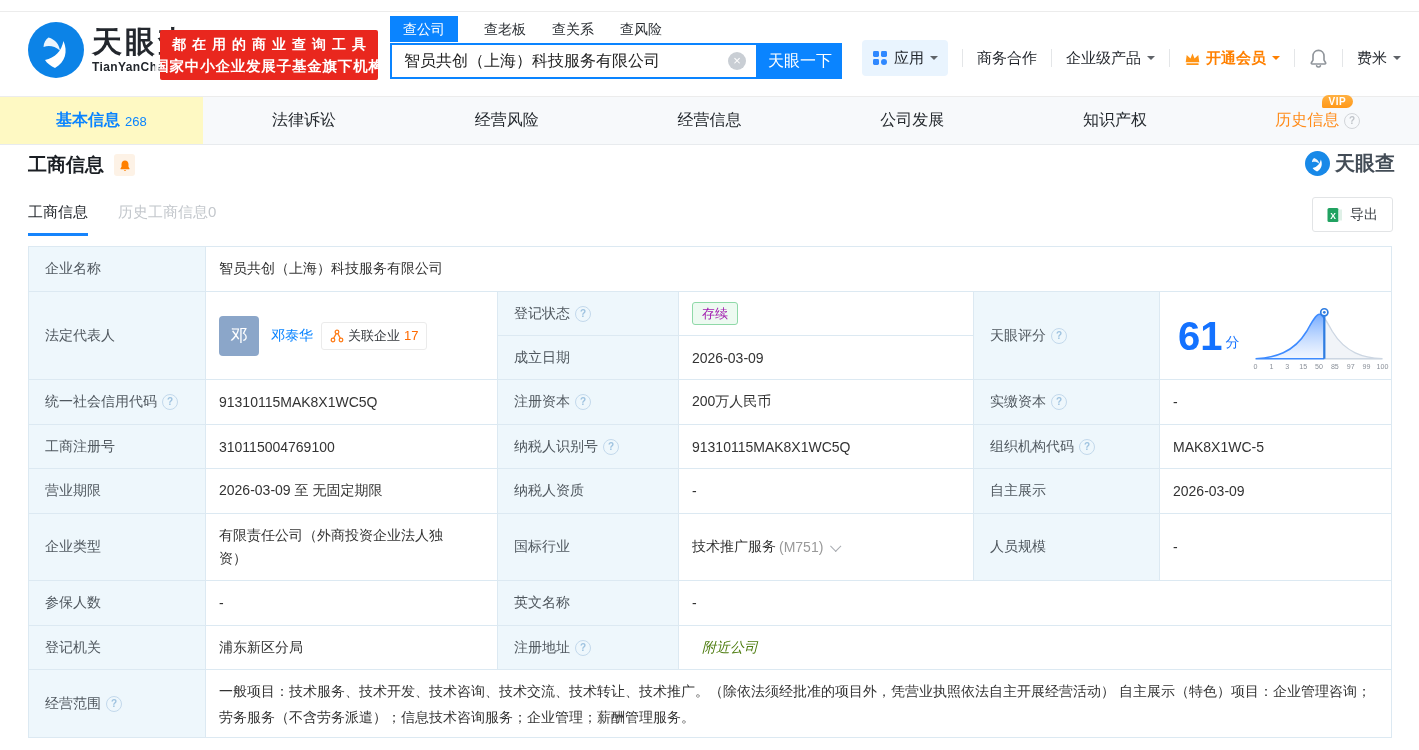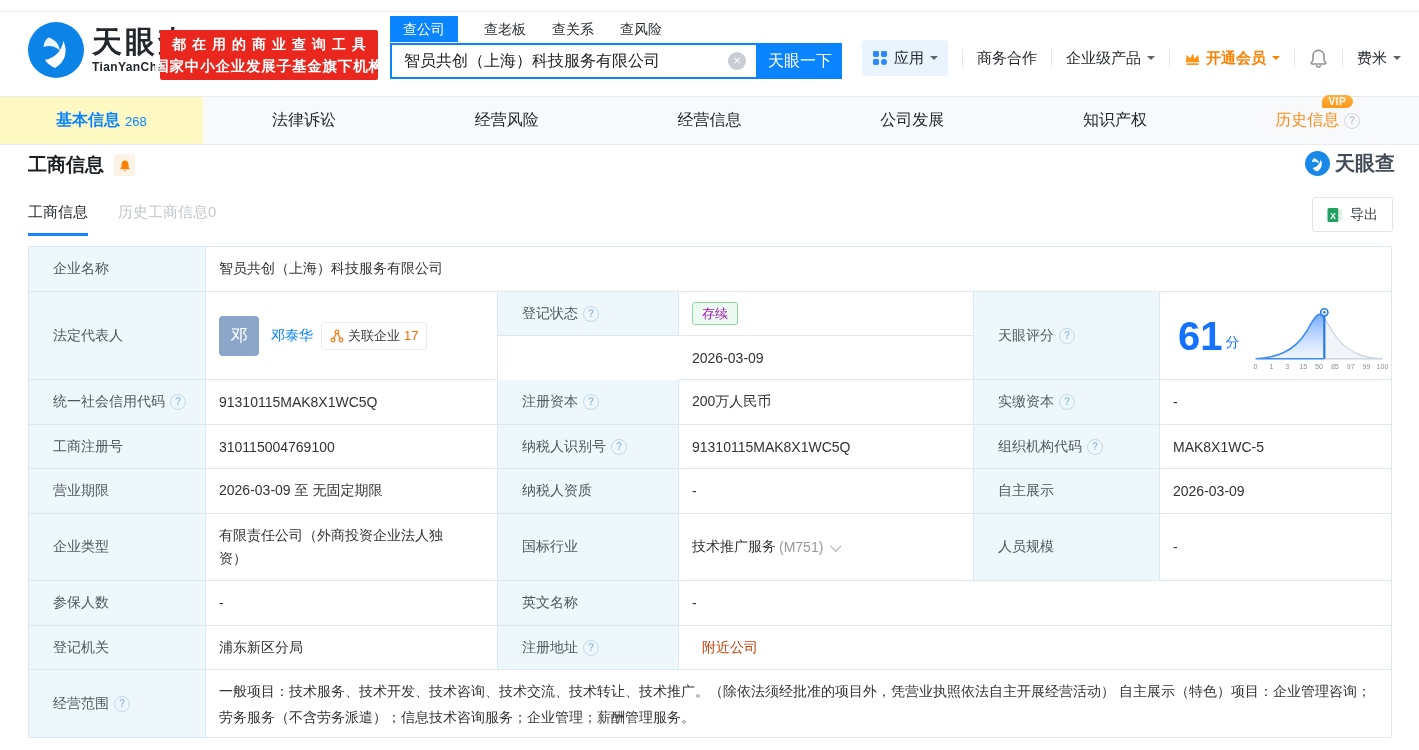--- a/index.html
+++ b/index.html
@@ -72,35 +72,35 @@
   .export-btn{right:26px;top:197px;width:81px;height:35px;border:1px solid #e2e4e6;border-radius:3px;
     background:#fff;display:flex;align-items:center;justify-content:center;cursor:pointer;box-sizing:border-box;}
   .export-btn .t{font-size:14px;color:#3c4045;margin-left:7px;}
   
   .biz-table{position:absolute;left:28px;top:246px;width:1363px;
     display:grid;grid-template-columns:177px 292px 181px 295px 186px 232px;
     grid-template-rows:45px 44px 44px 45px 44px 45px 67px 45px 44px 68px;
     border-top:1px solid #dce9f2;border-left:1px solid #dce9f2;font-size:14px;}
   .bt-cell{border-right:1px solid #dce9f2;border-bottom:1px solid #dce9f2;display:flex;align-items:center;
     box-sizing:border-box;background:#fff;color:#333;}
-  .bt-cell.lab{background:#eef7fc;color:#50585f;padding-left:24px;}
+  .bt-cell.lab{background:#eef7fc;color:#50585f;padding-left:16px;}
   .bt-cell.val{padding-left:13px;padding-right:10px;}
   .muted{color:#999;margin-left:3px;}
   .chev-down{width:7px;height:7px;border-right:1.6px solid #a8abb0;border-bottom:1.6px solid #a8abb0;
     transform:rotate(45deg) translateY(-1px);display:inline-block;margin-left:8px;cursor:pointer;flex:none;}
   .badge-green{border:1px solid #8fd9a8;background:#edfaf1;color:#a21caf;font-size:13px;
     padding:2px 9px;border-radius:3px;line-height:17px;}
   .avatar{width:40px;height:40px;border-radius:4px;background:#8ba6c9;color:#fff;font-size:17px;
     display:flex;align-items:center;justify-content:center;cursor:pointer;flex:none;}
   .rep-name{color:#0a84ff;font-size:14px;margin-left:12px;cursor:pointer;}
   .rel-badge{display:inline-flex;align-items:center;border:1px solid #ebebeb;border-radius:3px;
     height:26px;padding:0 8px;margin-left:8px;cursor:pointer;background:#fff;}
   .rel-badge .t{font-size:13px;color:#34383d;margin-left:4px;}
   .rel-badge .n{font-size:13px;color:#ff6a00;margin-left:4px;}
-  .link-blue{color:#c2410c;cursor:pointer;}
+  .link-blue{color:#4d7c0f;cursor:pointer;font-style:italic;}
   .wrap2{display:block;line-height:23px;padding:10px 0;width:245px;white-space:normal;}
   .scope-text{display:block;line-height:26px;padding:7px 14px 7px 13px;color:#333;}
   .score-num{font-size:40px;font-weight:700;color:#1472ff;line-height:1;}
   .score-unit{font-size:14px;color:#1472ff;margin-left:3px;margin-top:14px;}
   .score-cell{padding-left:18px;display:flex;align-items:center;}
   .addr-link{margin-left:10px;}
 </style>
 </head>
 <body>
 
@@ -263,20 +263,23 @@
       <span class="t">关联企业</span>
       <span class="n">17</span>
     </span>
   </div>
   <div class="bt-cell lab" style="grid-area:2/3/3/4">
     <span>登记状态</span>
     <span class="q-ic">?</span>
   </div>
   <div class="bt-cell val" style="grid-area:2/4/3/5">
     <span class="badge-green">存续</span>
+  </div>
+  <div class="bt-cell lab" style="grid-area:3/3/4/4">
+    <span>成立日期</span>
   </div>
   <div class="bt-cell val" style="grid-area:3/4/4/5">
     <span>2026-03-09</span>
   </div>
   <div class="bt-cell lab" style="grid-area:2/5/4/6">
     <span>天眼评分</span>
     <span class="q-ic">?</span>
   </div>
   <div class="bt-cell score-cell" style="grid-area:2/6/4/7">
     <span class="score-num">61</span>

